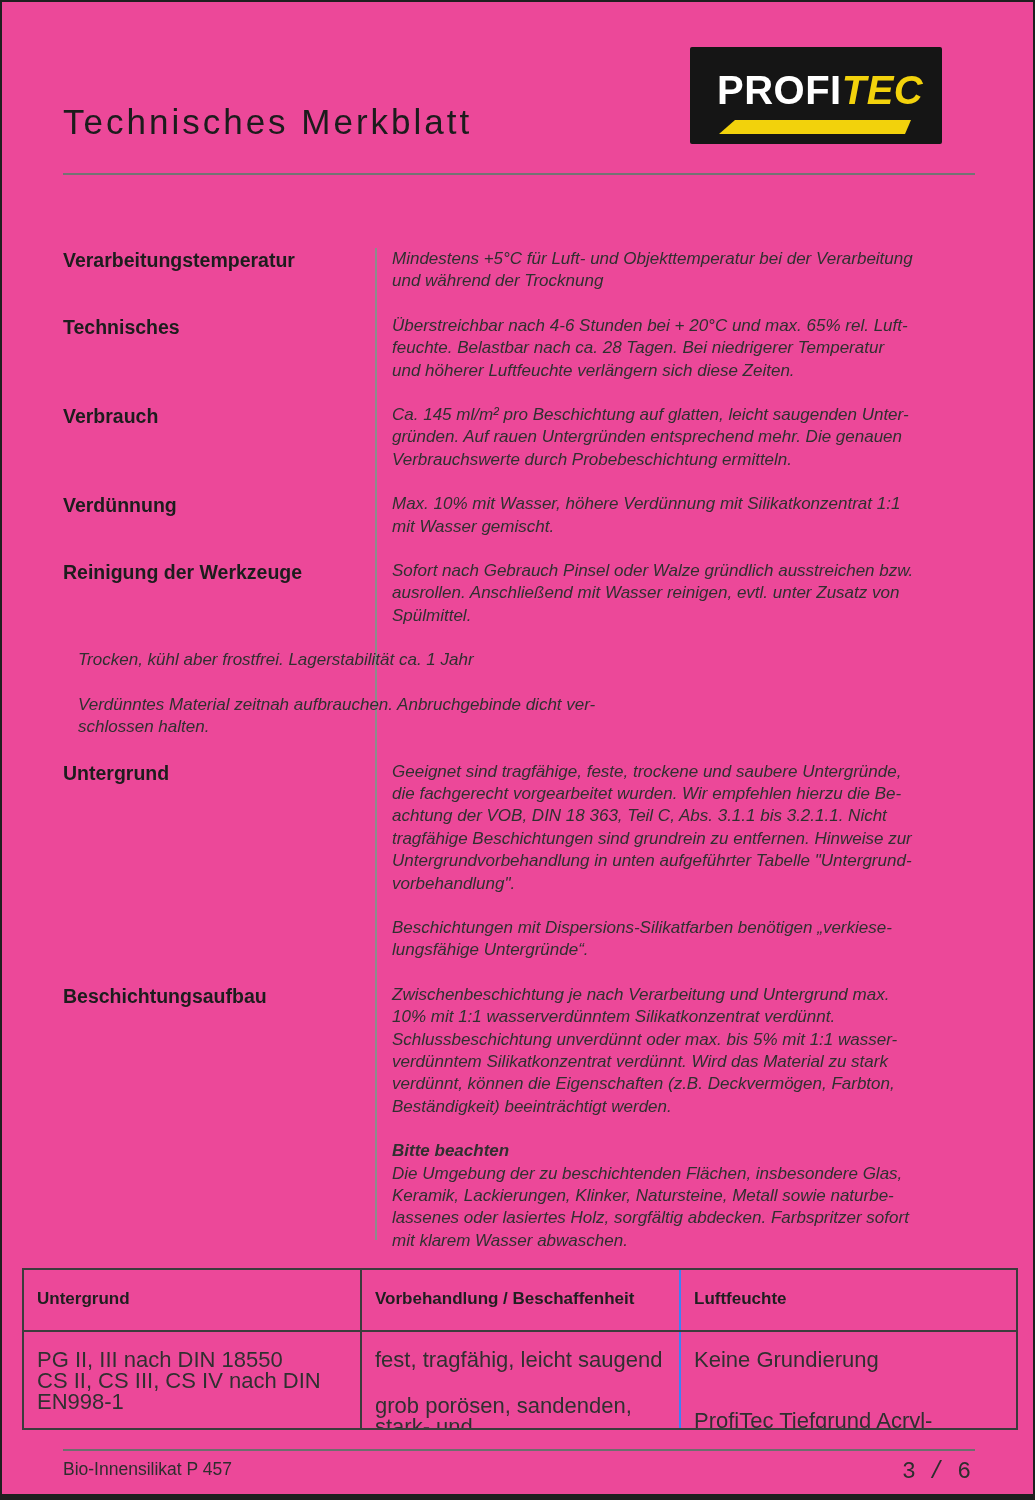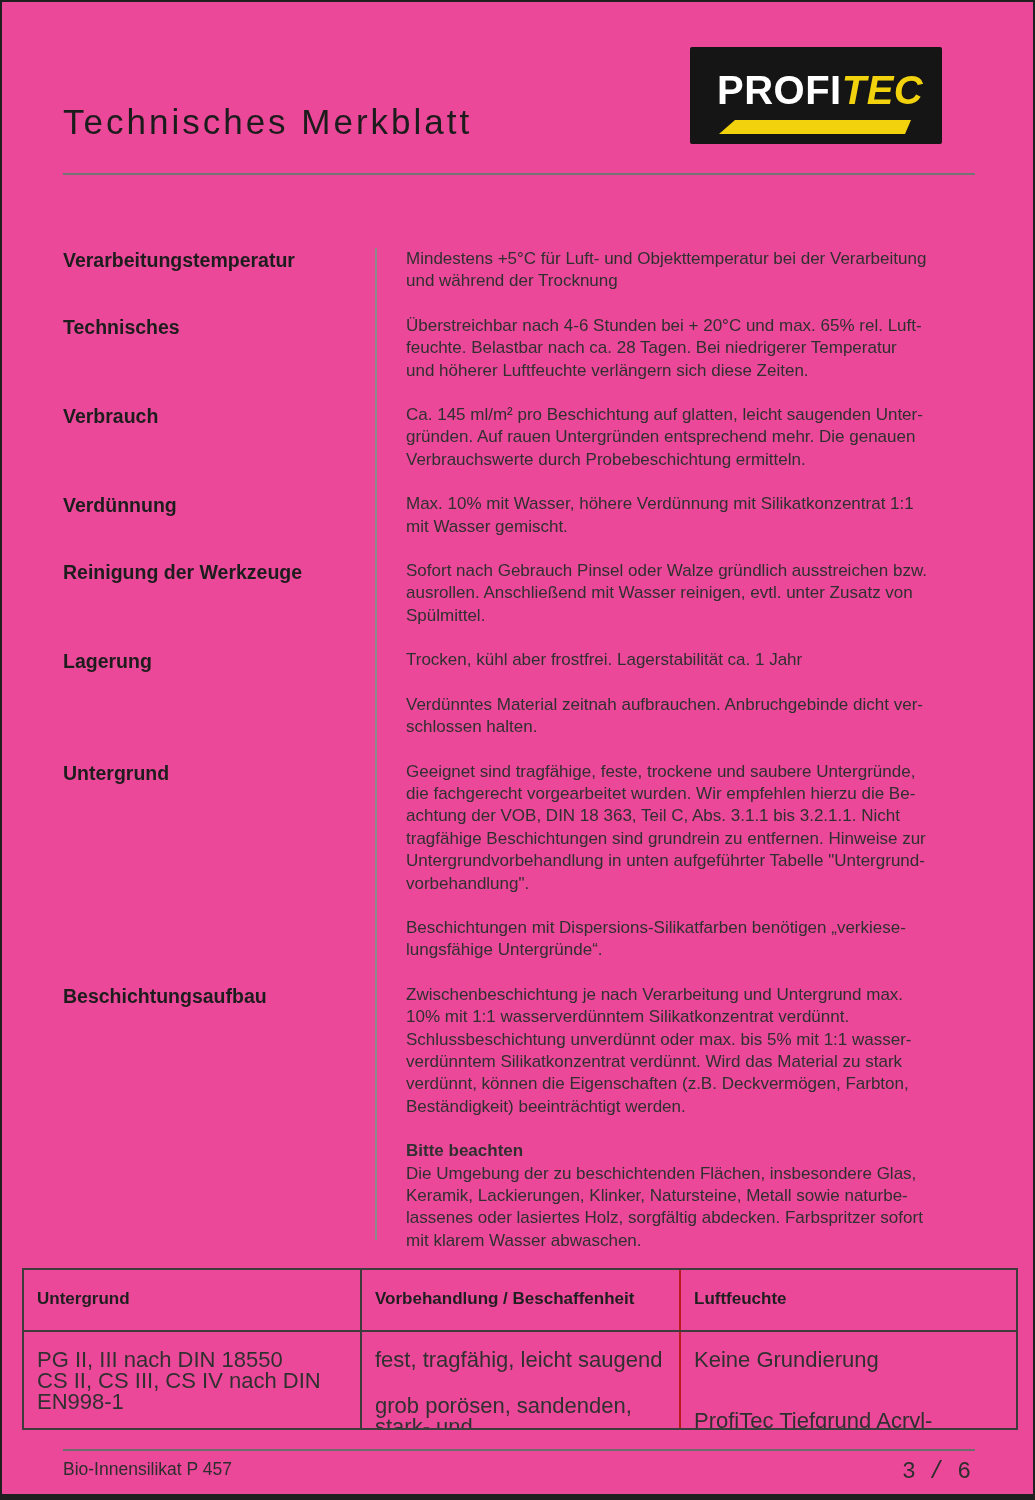--- a/index.html
+++ b/index.html
@@ -21,34 +21,34 @@
   .logo-swoosh {
     position:absolute; left:29px; bottom:10px; width:192px; height:14px; background:#f2d20c;
     clip-path:polygon(16px 0, 100% 0, calc(100% - 6px) 100%, 0 100%);
   }
 
   .vline { position:absolute; left:373px; top:246px; width:2px; height:992px; background:#8c8c8c; }
 
   .main { position:absolute; left:61px; top:246px; width:914px; }
   .row { display:flex; margin-bottom:22px; }
   .row-label { flex:none; width:314px; font-size:19.5px; font-weight:bold; color:#1d1d1d; line-height:23px; padding-top:1px; }
-  .row-content { flex:1; padding-left:29px; font-size:17px; line-height:22.4px; color:#303030; }
+  .row-content { flex:1; padding-left:15px; font-size:17px; line-height:22.4px; color:#303030;font-style:italic; }
   .para { white-space:pre-line; margin:0 0 22px 0; }
   .para:last-child { margin-bottom:0; }
   .note-title { font-weight:bold; margin:0; }
   .note-text { white-space:pre-line; margin:0; }
 
   .info-table {
     position:absolute; left:20px; top:1266px; width:996px; height:162px; box-sizing:border-box;
     border:2px solid #3c3c3c; display:flex; flex-direction:column;
   }
   .t-header { flex:none; display:flex; height:60px; border-bottom:2px solid #3c3c3c; }
   .t-body { flex:1; display:flex; overflow:hidden; }
   .t-c1 { box-sizing:border-box; width:338px; flex:none; border-right:2px solid #3c3c3c; }
-  .t-c2 { box-sizing:border-box; width:319px; flex:none; border-right:2px solid #b91c1c; }
+  .t-c2 { box-sizing:border-box; width:319px; flex:none; border-right:2px solid #3b82f6; }
   .t-c3 { box-sizing:border-box; flex:1; }
   .t-header > div { padding:19px 6px 0 13px; font-size:17px; font-weight:bold; color:#1f1f1f; }
   .t-body > div { padding:17px 2px 0 13px; font-size:22px; line-height:21px; color:#303030; overflow:hidden; }
   .cell-para { white-space:pre-line; margin:0; }
   .t-body .gap-sm { margin-top:25px; }
   .t-body .gap-lg { margin-top:40px; }
 
   .footer-rule { position:absolute; left:61px; top:1447px; width:912px; height:2px; background:#6e6e6e; }
   .footer-product { position:absolute; left:61px; top:1457px; font-size:17.5px; color:#2e2e2e; }
   .footer-page { position:absolute; right:62px; top:1457px; font-size:23px; color:#2e2e2e;font-family:Liberation Mono, monospace; }
@@ -107,21 +107,20 @@
     <div class="row">
       <div class="row-label">Reinigung der Werkzeuge</div>
       <div class="row-content">
         <p class="para">Sofort nach Gebrauch Pinsel oder Walze gründlich ausstreichen bzw.
 ausrollen. Anschließend mit Wasser reinigen, evtl. unter Zusatz von
 Spülmittel.</p>
       </div>
     </div>
 
     <div class="row">
-      <div class="row-label">Lagerung</div>
       <div class="row-content">
         <p class="para">Trocken, kühl aber frostfrei. Lagerstabilität ca. 1 Jahr</p>
         <p class="para">Verdünntes Material zeitnah aufbrauchen. Anbruchgebinde dicht ver-
 schlossen halten.</p>
       </div>
     </div>
 
     <div class="row">
       <div class="row-label">Untergrund</div>
       <div class="row-content">

